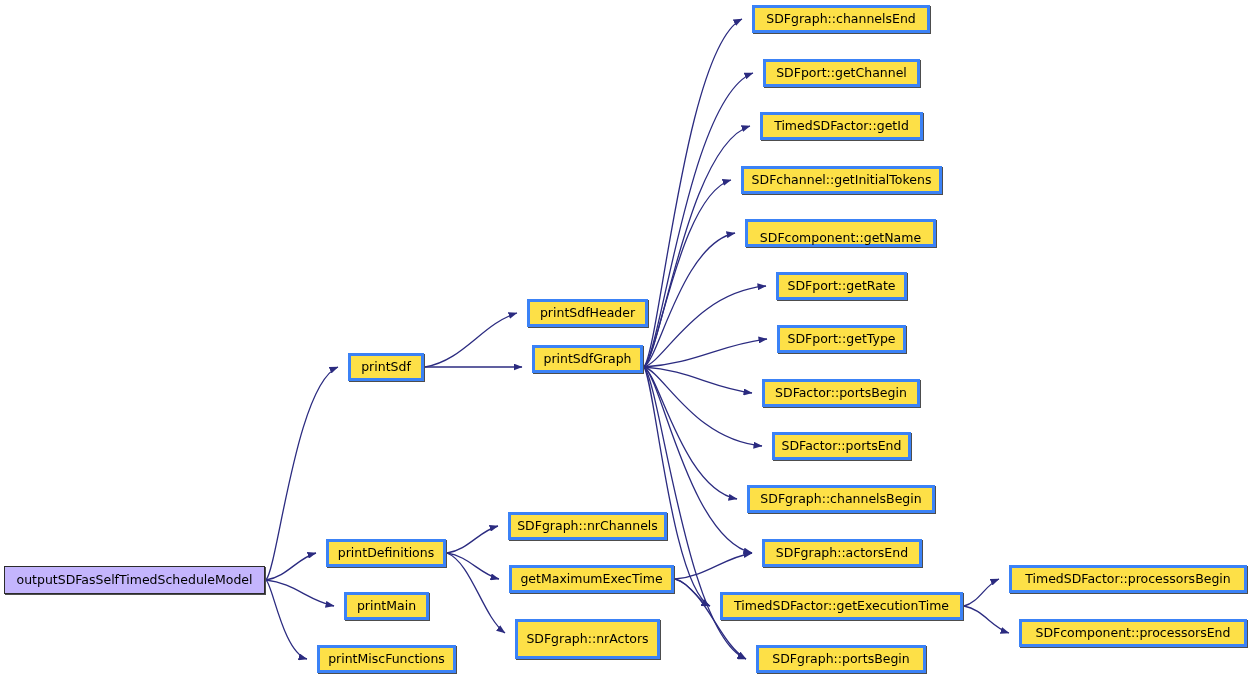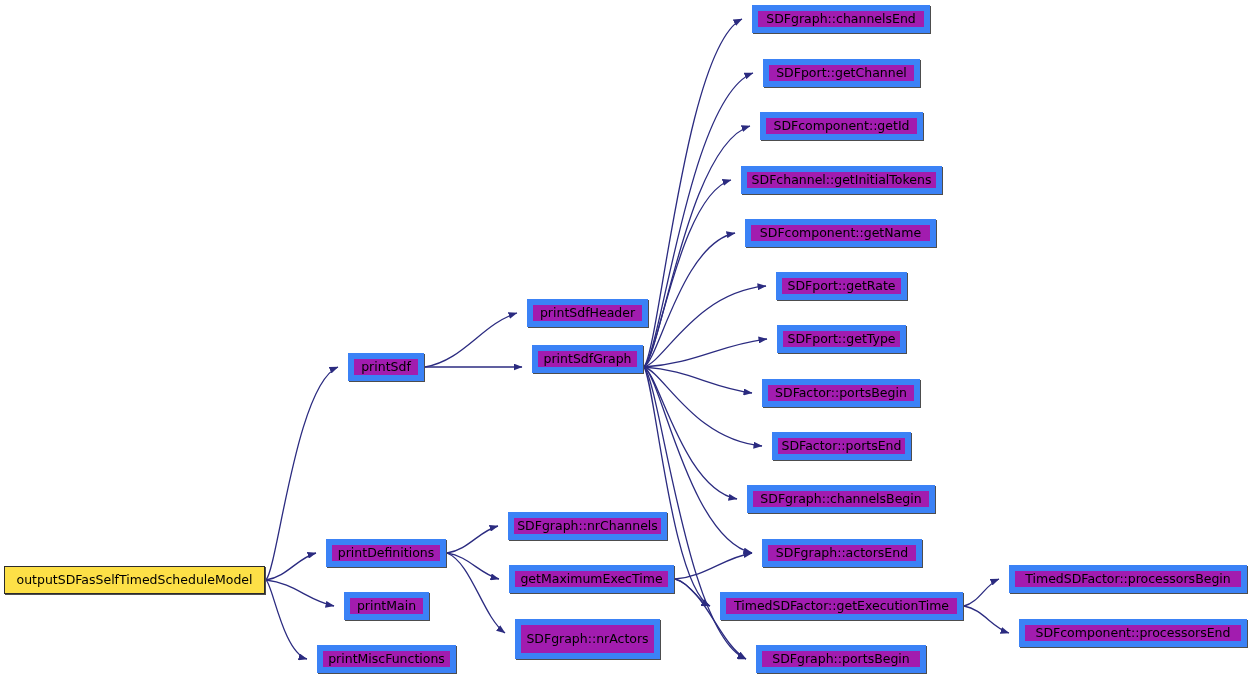--- a/index.html
+++ b/index.html
@@ -19,34 +19,34 @@
     position: absolute;
     left: 0;
     top: 0;
     width: 1251px;
     height: 680px;
     pointer-events: none;
   }
   .node {
     position: absolute;
     box-sizing: border-box;
-    border: 6px solid #3b82f6;
-    background: #a21caf;
+    border: 3px solid #3b82f6;
+    background: #fde047;
     color: #000000;
     font-size: 12.5px;
     line-height: 1;
     display: flex;
     align-items: center;
     justify-content: center;
     white-space: nowrap;
     box-shadow: 1px 1px 0 0 #4d4d4d;
     z-index: 2;
   }
   .node.root {
-    background: #fde047;
+    background: #c4b5fd;
     border: 1px solid #2b2b2b;
   }
   .node-label {
     display: block;
     padding: 0 6px;
   }
 </style>
 </head>
 <body>
 
@@ -116,26 +116,26 @@
       <div class="node" style="left: 515px; top: 619px; width: 145px; height: 40px;">
         <span class="node-label">SDFgraph::nrActors</span>
       </div>
       <div class="node" style="left: 752px; top: 5px; width: 178px; height: 28px;">
         <span class="node-label">SDFgraph::channelsEnd</span>
       </div>
       <div class="node" style="left: 763px; top: 59px; width: 157px; height: 28px;">
         <span class="node-label">SDFport::getChannel</span>
       </div>
       <div class="node" style="left: 760px; top: 112px; width: 163px; height: 28px;">
-        <span class="node-label">SDFcomponent::getId</span>
+        <span class="node-label">TimedSDFactor::getId</span>
       </div>
       <div class="node" style="left: 741px; top: 166px; width: 201px; height: 28px;">
         <span class="node-label">SDFchannel::getInitialTokens</span>
       </div>
-      <div class="node" style="left: 745px; top: 219px; width: 191px; height: 28px;">
+      <div class="node" style="left: 745px; top: 219px; width: 191px; height: 28px; align-items: flex-end;">
         <span class="node-label">SDFcomponent::getName</span>
       </div>
       <div class="node" style="left: 776px; top: 272px; width: 131px; height: 28px;">
         <span class="node-label">SDFport::getRate</span>
       </div>
       <div class="node" style="left: 777px; top: 325px; width: 129px; height: 28px;">
         <span class="node-label">SDFport::getType</span>
       </div>
       <div class="node" style="left: 762px; top: 379px; width: 158px; height: 28px;">
         <span class="node-label">SDFactor::portsBegin</span>

